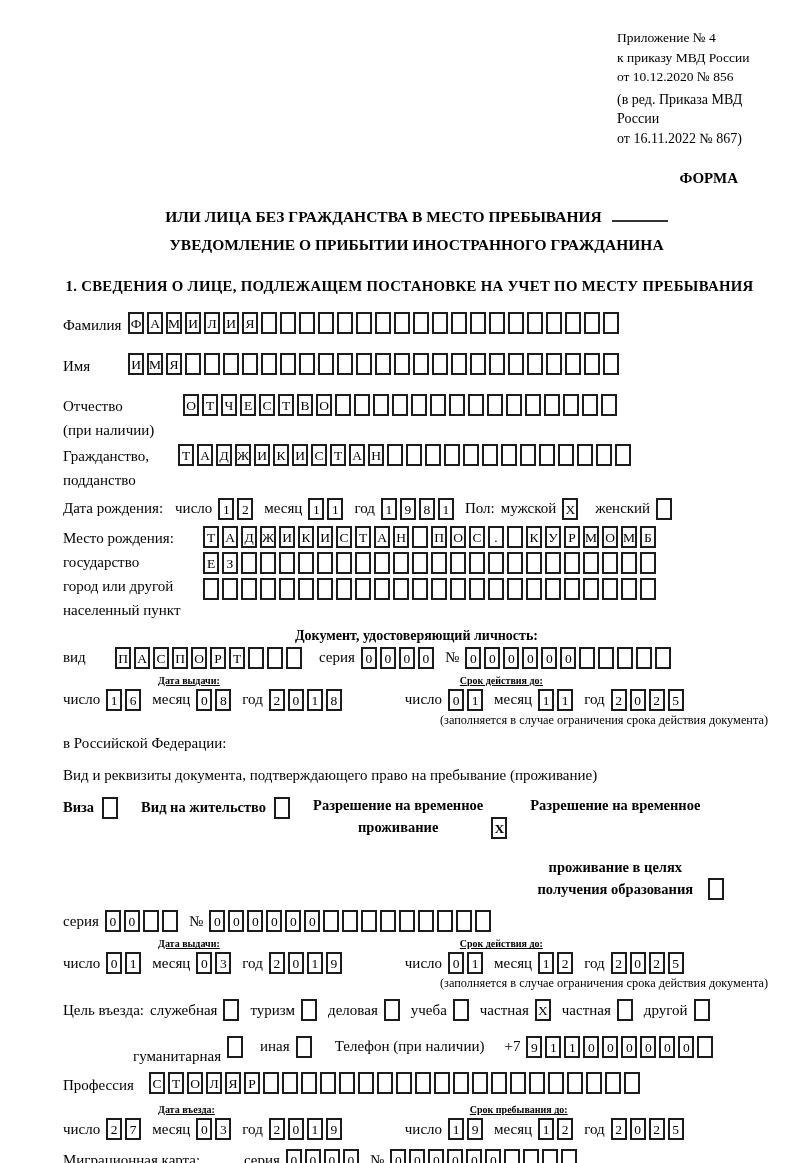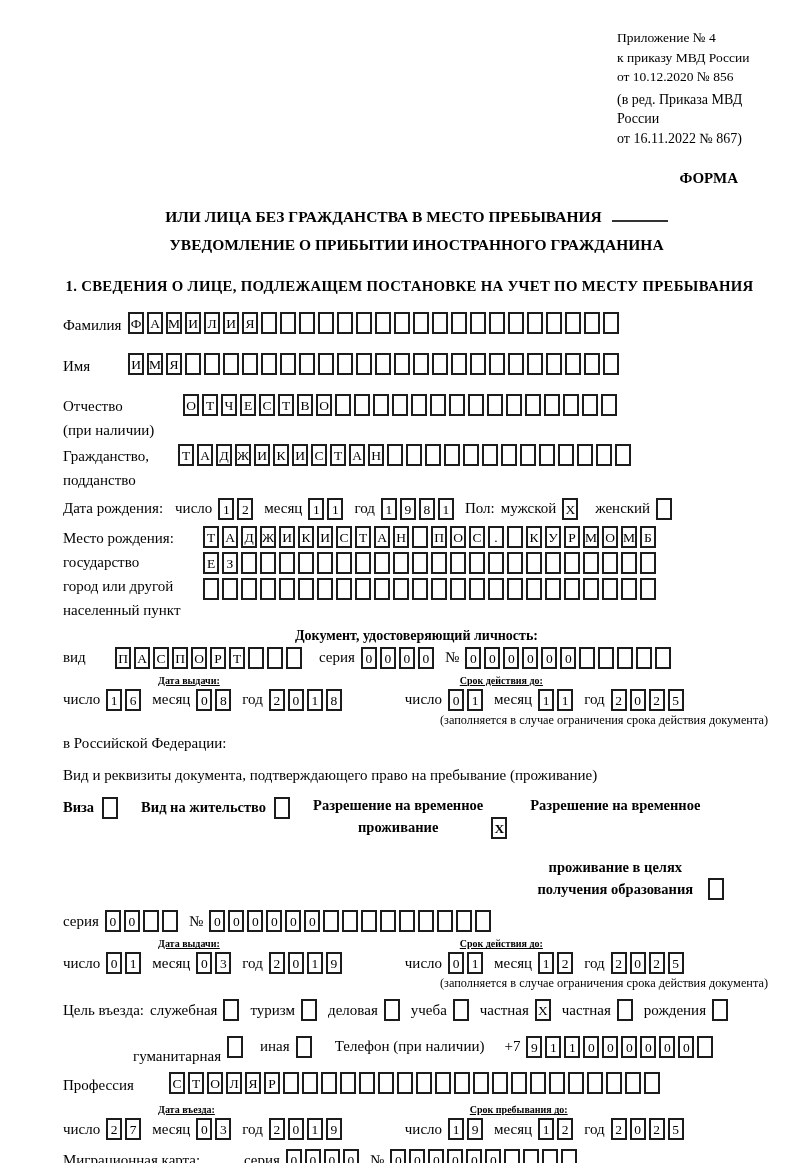--- a/index.html
+++ b/index.html
@@ -519,21 +519,21 @@
     <span class="gap8"></span>
     <span class="dl">учеба</span>
     <span class="box"></span>
     <span class="gap8"></span>
     <span class="dl">частная</span>
     <span class="box">X</span>
     <span class="gap8"></span>
     <span class="dl">частная</span>
     <span class="box"></span>
     <span class="gap8"></span>
-    <span class="dl">рождения</span>
+    <span class="dl">другой</span>
     <span class="box"></span>
   </div>
 
   <div class="date-row" style="margin-top:7px;">
     <span class="dl" style="margin-left:70px;margin-top:20px;">гуманитарная</span>
     <span class="box"></span>
     <span class="gap14"></span>
     <span class="dl">иная</span>
     <span class="box"></span>
     <span class="gap20"></span>
@@ -547,21 +547,21 @@
         <span class="box">0</span>
         <span class="box">0</span>
         <span class="box">0</span>
         <span class="box">0</span>
         <span class="box">0</span>
         <span class="box">0</span>
         <span class="box"></span>
       </span>
   </div>
 
-  <div class="row" style="margin-top:7px;gap:20px;">
+  <div class="row" style="margin-top:7px;">
     <span class="lbl" style="width:86px;">Профессия</span>
     <span class="boxes">
         <span class="box">С</span>
         <span class="box">Т</span>
         <span class="box">О</span>
         <span class="box">Л</span>
         <span class="box">Я</span>
         <span class="box">Р</span>
         <span class="box"></span>
         <span class="box"></span>

